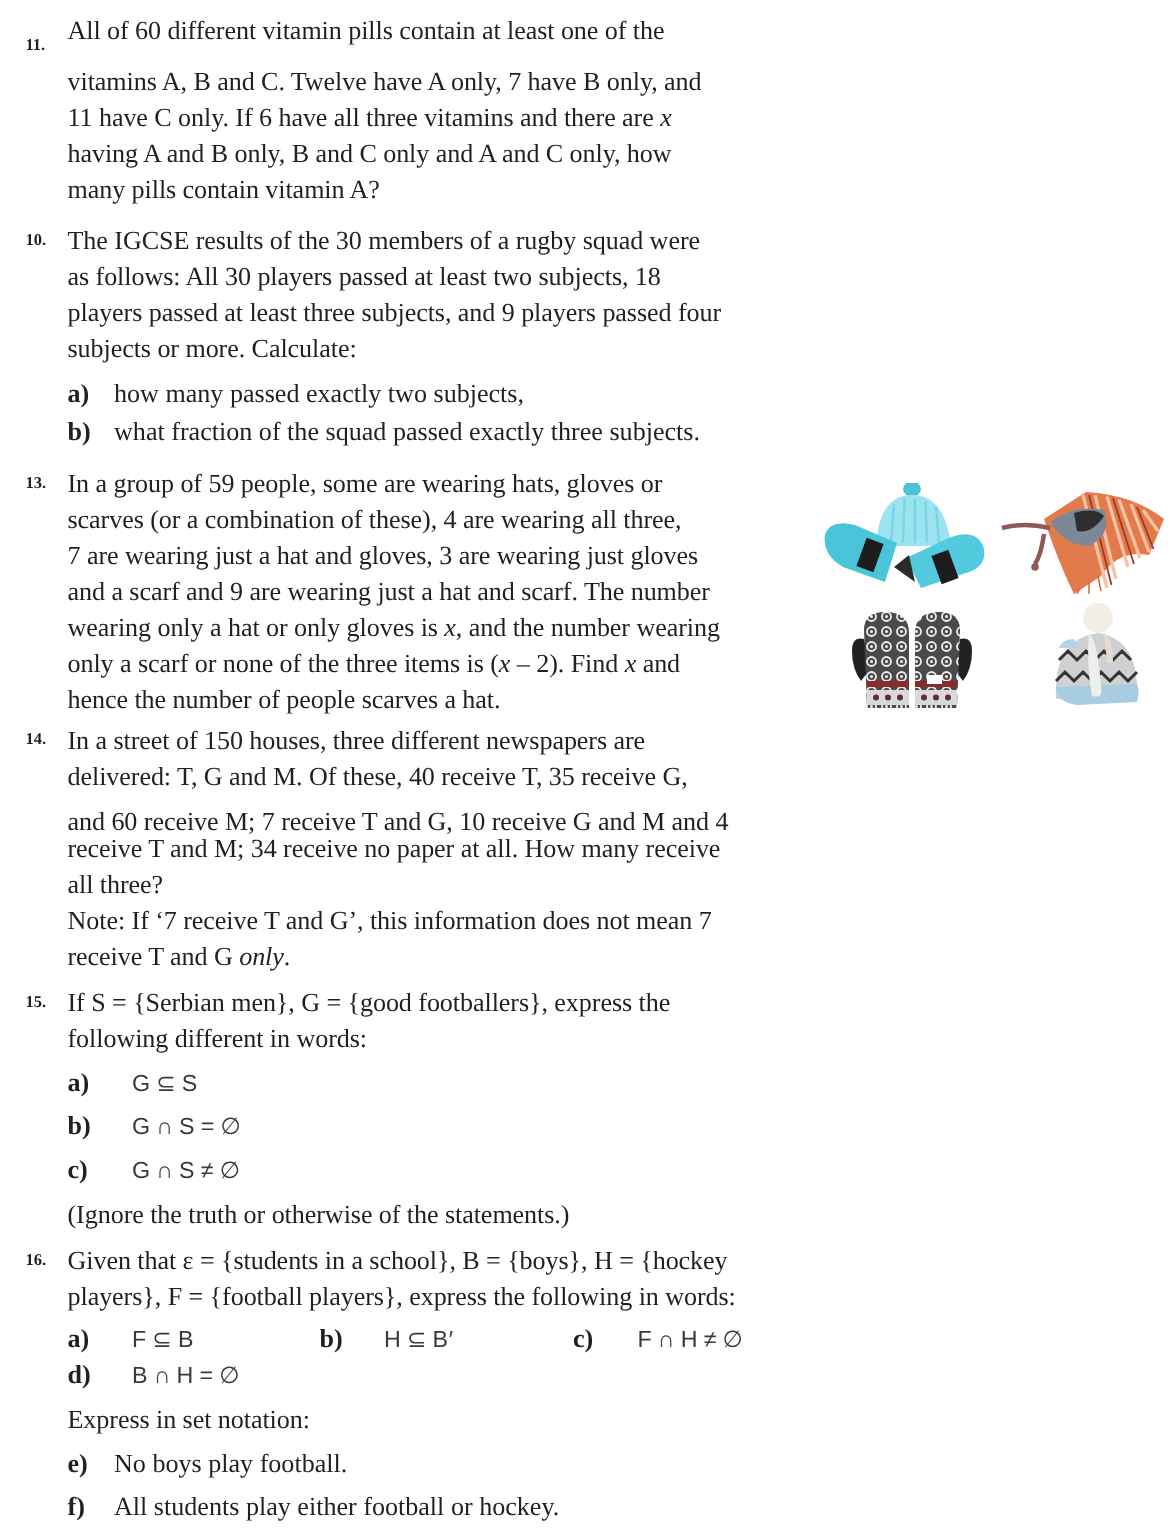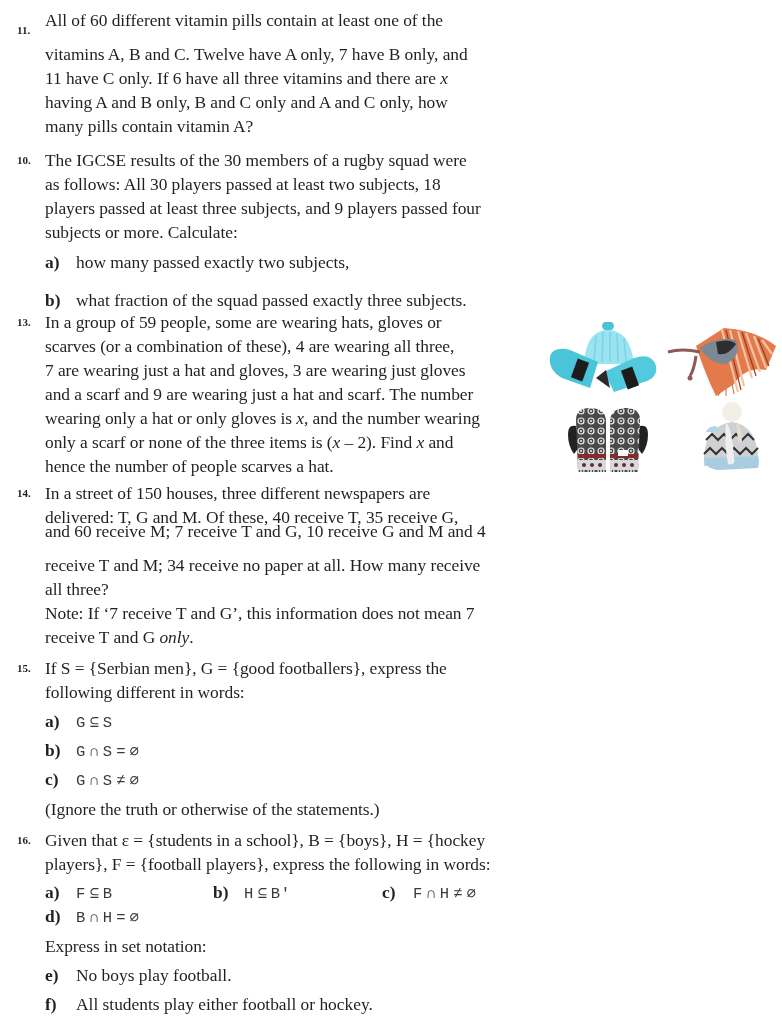--- a/index.html
+++ b/index.html
@@ -14,21 +14,21 @@
     white-space: nowrap; letter-spacing: -0.05px;
   }
   .qnum {
     position: absolute; left: 17px; font-size: 11px; line-height: 24px;
     font-weight: bold; white-space: nowrap;
   }
   .sub {
     position: absolute; font-size: 17.4px; line-height: 24px; white-space: nowrap;
   }
   .sub .lab { font-weight: bold; display: inline-block; width: 31px; }
-  .math { font-family: Liberation Mono, monospace; font-size: 15.5px; color: #3a3a3a; letter-spacing: 0.5px; }
+  .math { font-family: Liberation Sans, sans-serif; font-size: 15.5px; color: #3a3a3a; letter-spacing: 0.5px; margin-left: 12px; }
   i.v { font-style: italic; }
   .img-grid { position: absolute; left: 548px; top: 320px; width: 230px; height: 160px; }
   .photo { position: absolute; }
 </style>
 </head>
 <body>
 
 <div class="page">
 
   <div>
@@ -42,21 +42,21 @@
 
   <div>
     <span class="qnum" style="top:148px">10.</span>
     <span class="line" style="top:148px">The IGCSE results of the 30 members of a rugby squad were</span>
     <span class="line" style="top:172px">as follows: All 30 players passed at least two subjects, 18</span>
     <span class="line" style="top:196px">players passed at least three subjects, and 9 players passed four</span>
     <span class="line" style="top:220px">subjects or more. Calculate:</span>
     <div class="sub" style="left:45px; top:250px">
       <span class="lab">a)</span><span>how many passed exactly two subjects,</span>
     </div>
-    <div class="sub" style="left:45px; top:288px">
+    <div class="sub" style="left:45px; top:275px">
       <span class="lab">b)</span><span>what fraction of the squad passed exactly three subjects.</span>
     </div>
   </div>
 
   <div>
     <span class="qnum" style="top:310px">13.</span>
     <span class="line" style="top:310px">In a group of 59 people, some are wearing hats, gloves or</span>
     <span class="line" style="top:334px">scarves (or a combination of these), 4 are wearing all three,</span>
     <span class="line" style="top:358px">7 are wearing just a hat and gloves, 3 are wearing just gloves</span>
     <span class="line" style="top:382px">and a scarf and 9 are wearing just a hat and scarf. The number</span>
@@ -147,21 +147,21 @@
       <path d="M6 56 Q6 66 20 68 L60 66 Q62 58 60 54 Z" fill="#a9cde0"></path>
       <path d="M28 20 Q34 26 36 56 Q38 64 30 62 Q26 40 28 20 Z" fill="#eeeeee"></path>
       <path d="M38 20 Q44 24 44 40 L40 40 Z" fill="#e5dccf"></path>
     </svg>
   </div>
 
   <div>
     <span class="qnum" style="top:481px">14.</span>
     <span class="line" style="top:481px">In a street of 150 houses, three different newspapers are</span>
     <span class="line" style="top:505px">delivered: T, G and M. Of these, 40 receive T, 35 receive G,</span>
-    <span class="line" style="top:519px">and 60 receive M; 7 receive T and G, 10 receive G and M and 4</span>
+    <span class="line" style="top:535px">and 60 receive M; 7 receive T and G, 10 receive G and M and 4</span>
     <span class="line" style="top:553px">receive T and M; 34 receive no paper at all. How many receive</span>
     <span class="line" style="top:577px">all three?</span>
     <span class="line" style="top:601px">Note: If ‘7 receive T and G’, this information does not mean 7</span>
     <span class="line" style="top:625px"><span>receive T and G </span><i>only</i><span>.</span></span>
   </div>
 
   <div>
     <span class="qnum" style="top:656px">15.</span>
     <span class="line" style="top:656px">If S = {Serbian men}, G = {good footballers}, express the</span>
     <span class="line" style="top:680px">following different in words:</span>

